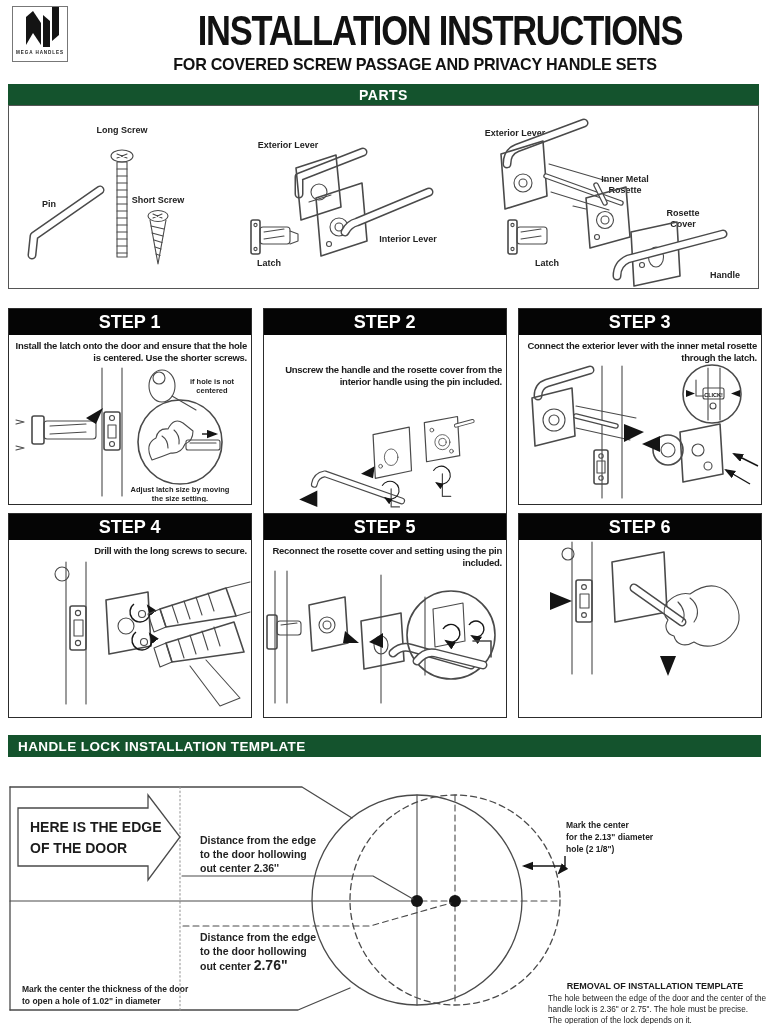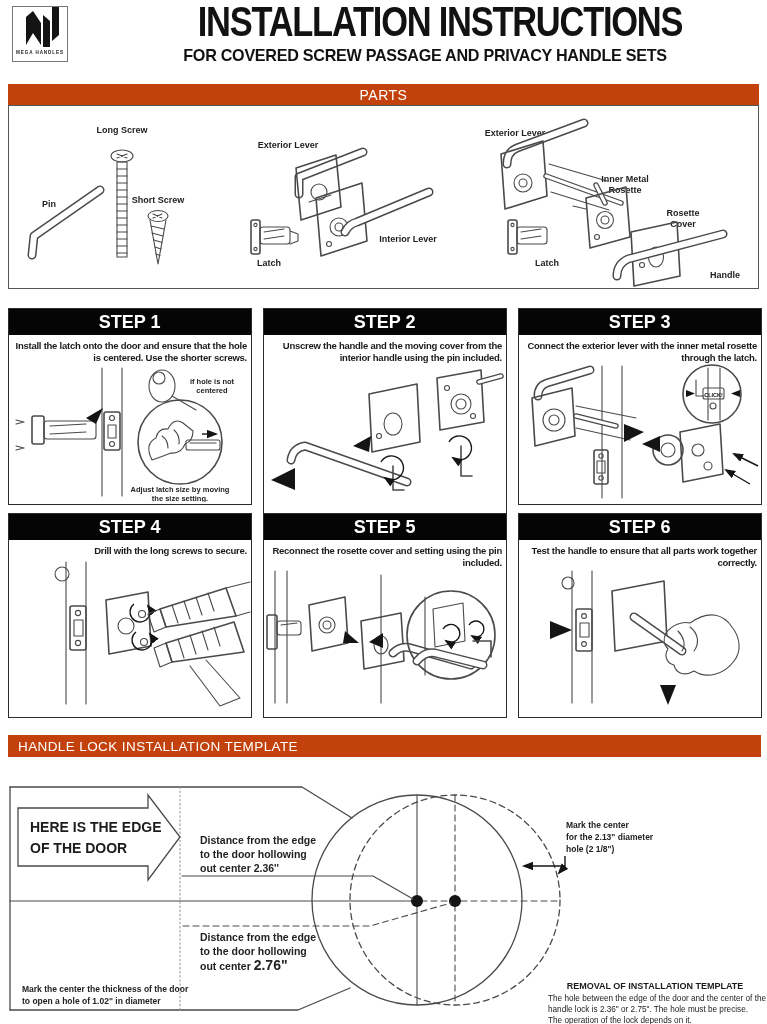--- a/index.html
+++ b/index.html
@@ -3,28 +3,28 @@
 <meta charset="utf-8">
 <style>
   html,body{margin:0;padding:0;background:#e8e8e8;}
   body{font-family:"Liberation Sans",sans-serif;color:#111;}
   .page{position:relative;width:767px;height:1024px;background:#fff;margin:0 auto;overflow:hidden;}
   .abs{position:absolute;}
   
   .logo-box{left:12px;top:6px;width:54px;height:54px;border:1.5px solid #777;background:#fff;
             display:flex;flex-direction:column;align-items:center;justify-content:flex-start;}
   .brand{font-size:4.6px;font-weight:700;letter-spacing:.9px;color:#222;margin-top:1px;}
-  .title-wrap{left:150px;top:0;width:530px;text-align:right;}
+  .title-wrap{left:150px;top:9px;width:530px;text-align:center;}
   .main-title{font-size:42px;line-height:44px;font-weight:900;letter-spacing:-1.5px;
               transform:scaleX(.82);transform-origin:50% 50%;white-space:nowrap;color:#121212;}
   .sub-title{font-size:17px;font-weight:900;letter-spacing:-.3px;transform:scaleX(.95);
              transform-origin:50% 50%;white-space:nowrap;color:#121212;margin-top:2px;}
   
-  .bar{background:#c2410c;color:#fff;display:flex;align-items:center;justify-content:center;
-       font-weight:400;}
+  .bar{background:#14532d;color:#fff;display:flex;align-items:center;justify-content:center;
+       font-weight:700;}
   .parts-bar{left:8px;top:84px;width:751px;height:21px;font-size:14px;letter-spacing:.5px;}
   .tpl-bar{left:8px;top:735px;width:751px;height:22px;justify-content:flex-start;
            padding-left:10px;width:743px;font-size:13.5px;letter-spacing:.4px;}
   
   .parts-box{left:8px;top:105px;width:751px;height:184px;border:1.5px solid #555;box-sizing:border-box;background:#fff;}
   
   .step{width:244px;border:1.5px solid #2c2c2c;box-sizing:border-box;background:#fff;
         display:flex;flex-direction:column;}
   .step-bar{height:26px;background:#050505;color:#fff;display:flex;align-items:center;
             justify-content:center;font-weight:900;font-size:19px;letter-spacing:0;
@@ -208,25 +208,25 @@
         <path class="ln" d="M180,79 l26,0"></path>
         <path class="arr" d="M192,70 l14,0" marker-end="url(#ah)"></path>
         <path class="ln" d="M142,96 q-8,-16 4,-22 q2,-10 12,-9 q6,-12 15,-6 l10,8 q0,10 -8,13 q-4,10 -14,9 q-10,4 -19,7 z"></path>
         <path class="ln" d="M152,72 q6,4 6,12 M164,66 q6,5 5,14"></path>
       </g>
       <text class="lbl small" x="170" y="128" text-anchor="middle">Adjust latch size by moving</text>
       <text class="lbl small" x="170" y="137" text-anchor="middle">the size setting.</text>
     </svg>
   </div>
 
-  <div class="abs step" style="left:263px;top:308px;height:209px;">
+  <div class="abs step" style="left:263px;top:308px;height:209px;gap:24px;">
     <div class="step-bar">
         <span>STEP 2</span>
       </div>
-    <div class="step-text">Unscrew the handle and the moving cover from the interior handle using the pin included.</div>
+    <div class="step-text">Unscrew the handle and the rosette cover from the interior handle using the pin included.</div>
     <svg width="241" height="138" viewBox="0 0 241 138">
       <g>
         <path class="ln t2" d="M172,14 l44,-8 l3,52 l-44,8 z"></path>
         <circle class="ln" cx="196" cy="40" r="10"></circle>
         <circle class="ln" cx="196" cy="40" r="5"></circle>
         <path class="tube2" d="M214,18 L236,12"></path>
         <path class="tubein2" d="M214,18 L236,12"></path>
         <circle class="ln" cx="182" cy="24" r="2.5"></circle>
         <circle class="ln" cx="208" cy="52" r="2.5"></circle>
       </g>
@@ -373,21 +373,20 @@
         <path class="arr" d="M204,56 a8,8 0 1 1 3,11" marker-end="url(#ah)"></path>
         <path class="ln t2" d="M208,72 L226,72 L226,88"></path>
       </g>
     </svg>
   </div>
 
   <div class="abs step" style="left:518px;top:513px;height:205px;">
     <div class="step-bar">
         <span>STEP 6</span>
       </div>
-    <div class="step-text">Test the handle to ensure that all parts work together correctly.</div>
     <svg width="241" height="140" viewBox="0 0 241 140">
       <g>
         <path class="ln" d="M52,2 V134 M72,2 V134"></path>
         <circle class="ln" cx="48" cy="14" r="6"></circle>
       </g>
       <g>
         <rect class="ln t2" x="56" y="40" width="16" height="42" rx="2"></rect>
         <circle class="ln" cx="64" cy="47" r="2.4"></circle>
         <circle class="ln" cx="64" cy="75" r="2.4"></circle>
         <rect class="ln" x="60" y="54" width="9" height="14"></rect>

